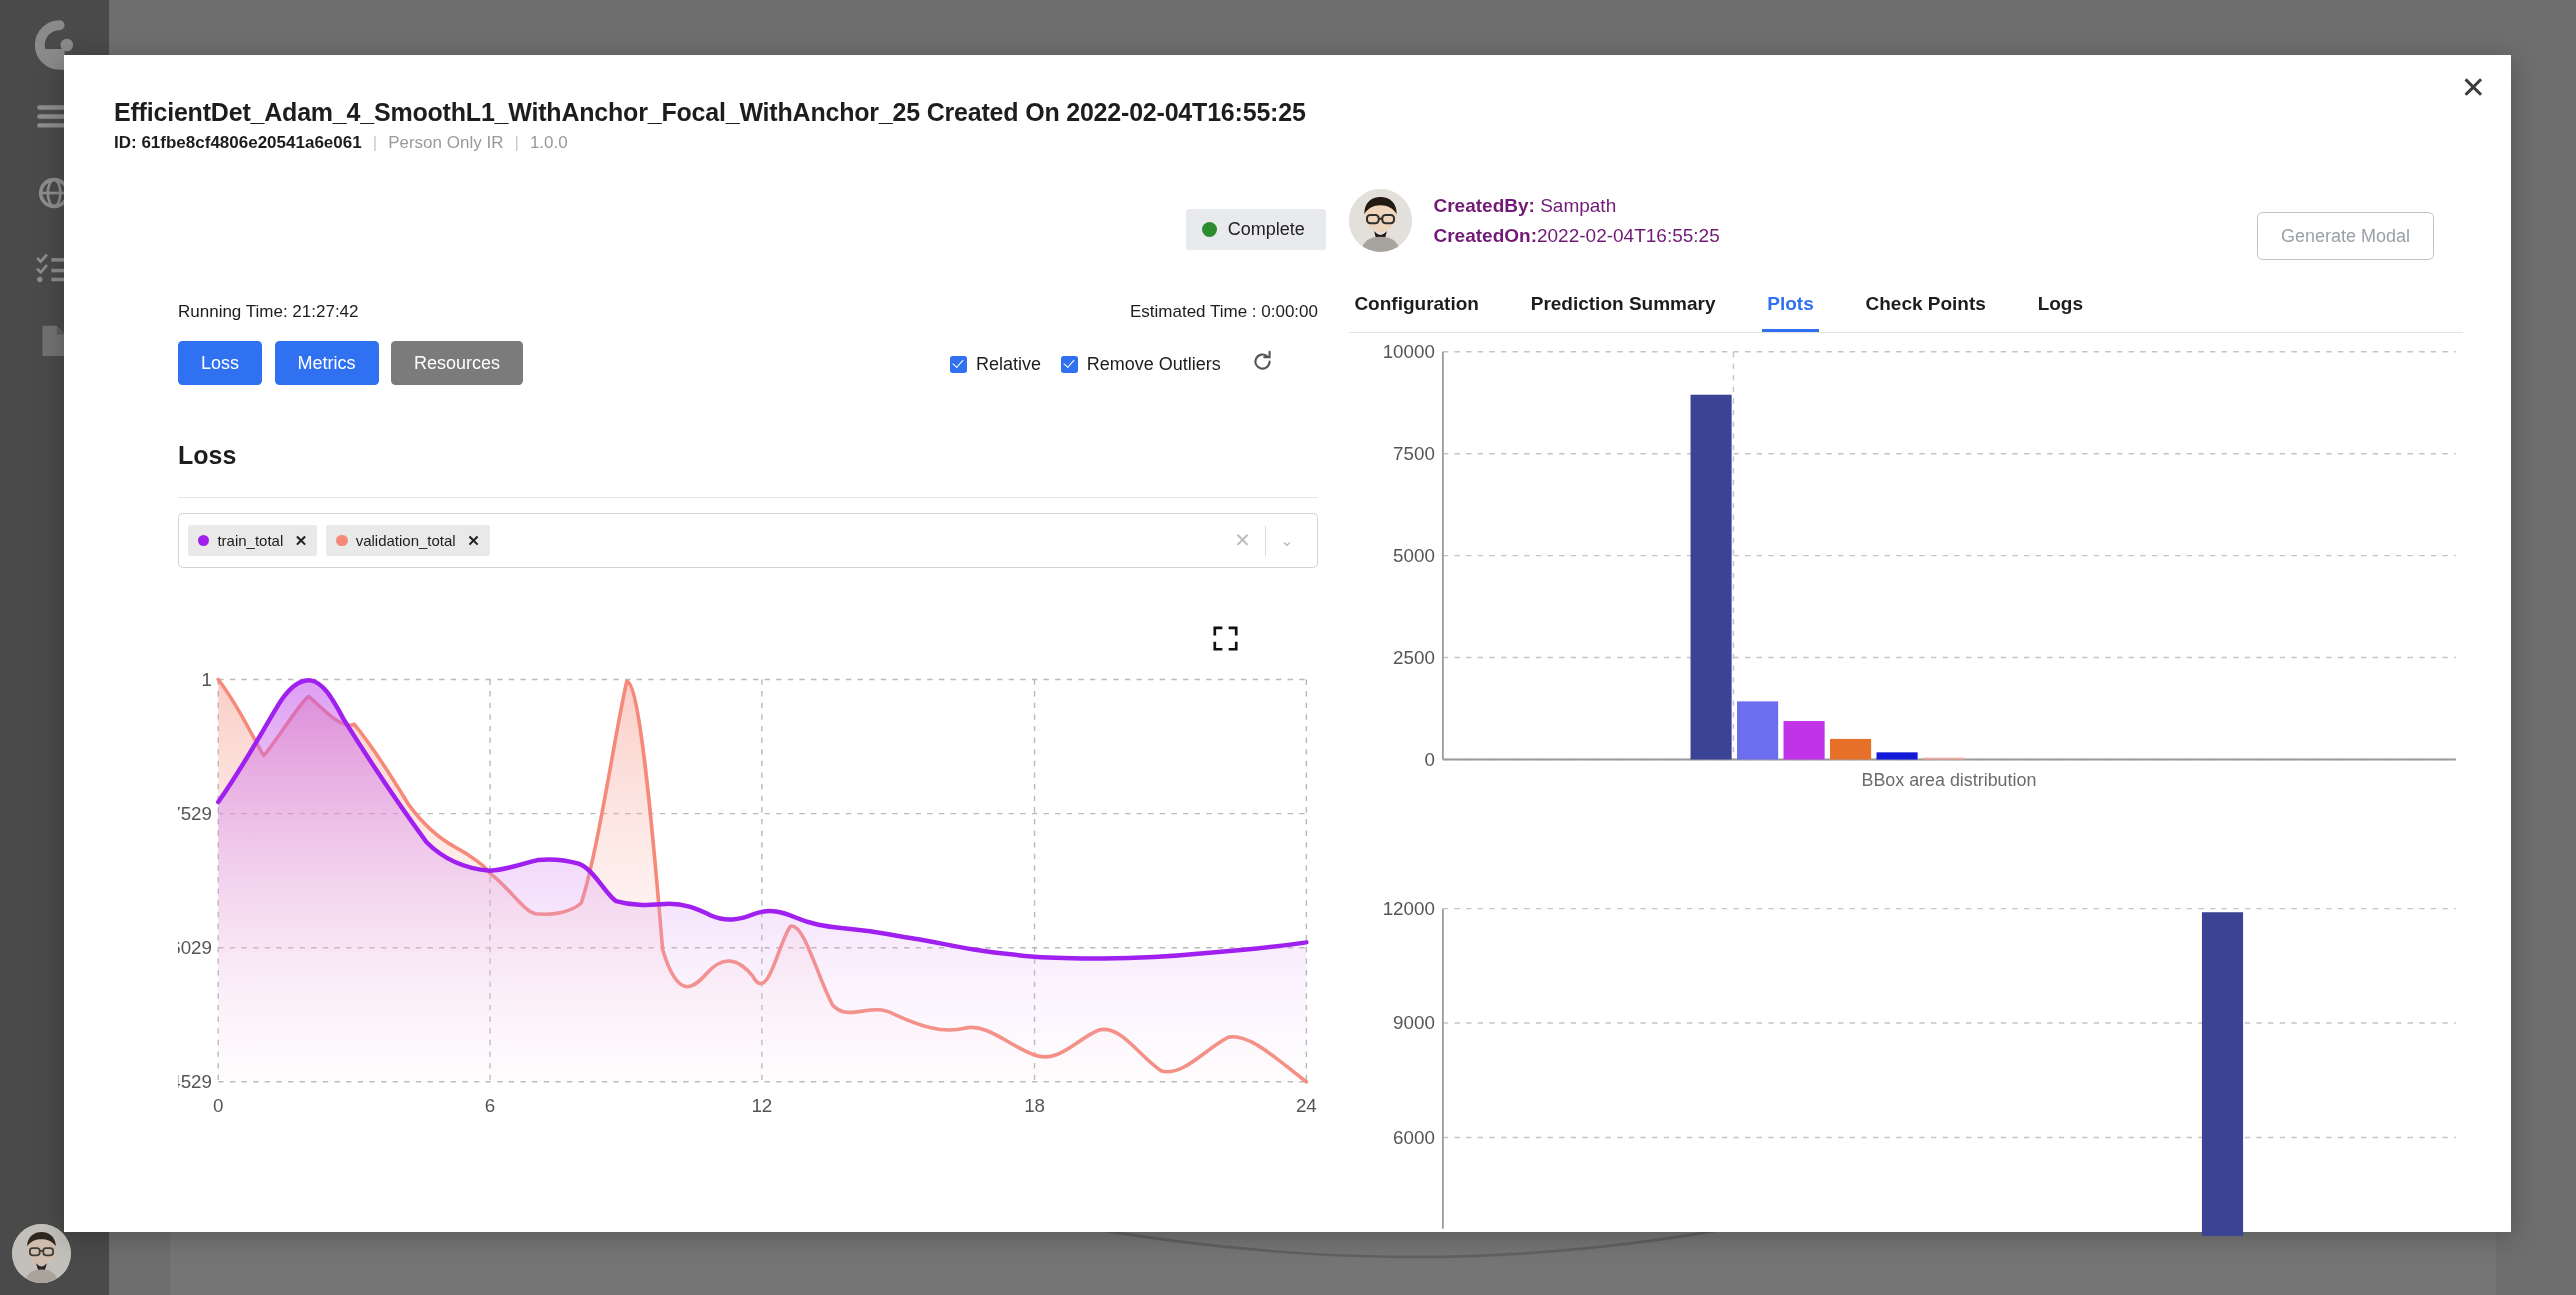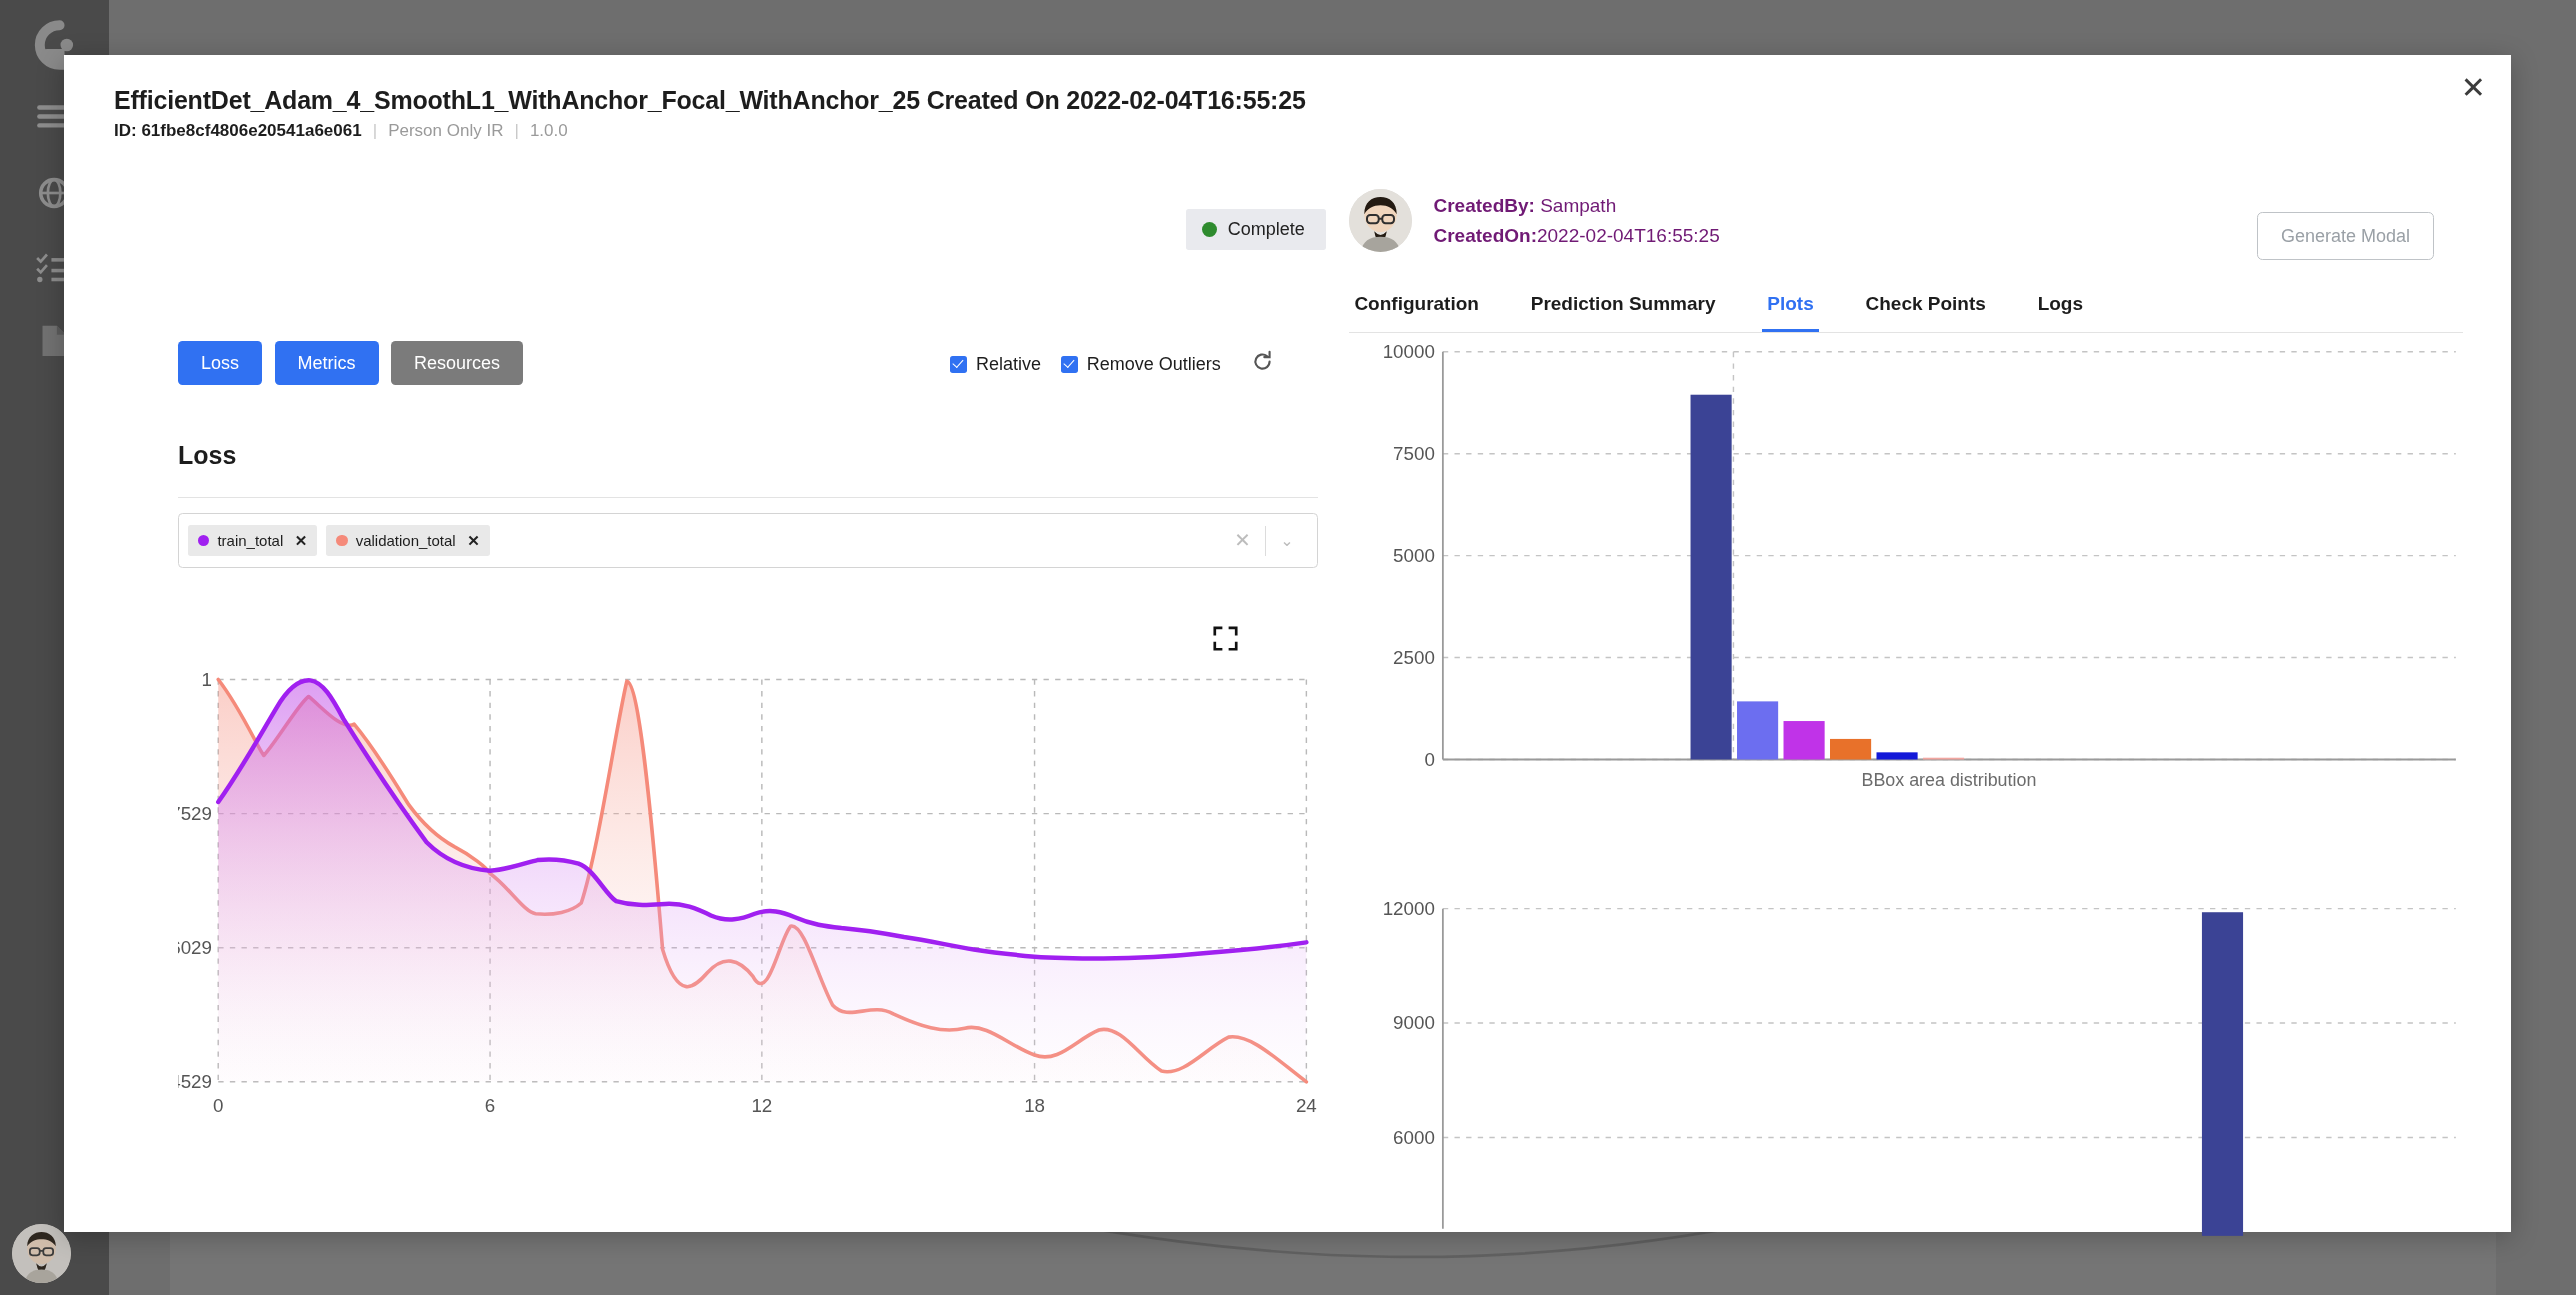--- a/index.html
+++ b/index.html
@@ -40,21 +40,21 @@
     background: #ffffff; z-index: 20;
     box-shadow: 0 5.4px 25px rgba(0,0,0,.25);
   }
   #modal-close {
     position: absolute; right: 25px; top: 18px;
     font-size: 30px; line-height: 30px; color: #3c3c3c; cursor: pointer;
     background: none; border: none; font-family: "Liberation Sans", sans-serif;
   }
 
   
-  #left-pane { position: absolute; left: 0; top: 0; width: 1257px; height: 1177px; padding: 31px 0 0 50px; }
+  #left-pane { position: absolute; left: 0; top: 0; width: 1257px; height: 1177px; padding: 43px 0 0 50px; }
   #exp-title { font-size: 25px; font-weight: 700; color: #1d1d1d; letter-spacing: -0.2px; }
   #exp-sub { margin-top: 6px; font-size: 17px; color: #1d1d1d; font-weight: 700; }
   #exp-sub .muted { color: #9a9a9a; font-weight: 400; }
   #exp-sub .sep { color: #c9c9c9; font-weight: 400; margin: 0 6.3px; }
 
   #status-row { position: absolute; left: 1109px; top: 154px; margin-left: 13px; }
   #status-badge {
     display: inline-flex; align-items: center; gap: 10.7px;
     background: #e9eaee; border-radius: 2.7px; padding: 9.8px 21.5px 9.8px 16px;
     font-size: 18px; color: #222; cursor: pointer;
@@ -226,20 +226,24 @@
     </div>
 
     <div id="status-row">
       <span id="status-badge">
         <i id="status-dot"></i>
         <span>Complete</span>
       </span>
     </div>
 
 
+    <div id="time-row">
+      <span>Running Time: 21:27:42</span>
+      <span>Estimated Time : 0:00:00</span>
+    </div>
 
     <div id="btn-row">
       <button class="pill-btn blue">Loss</button>
       <button class="pill-btn blue">Metrics</button>
       <button class="pill-btn gray">Resources</button>
     </div>
 
     <div id="opts-row">
       <label class="cb-wrap">
         <span class="cb"></span>

